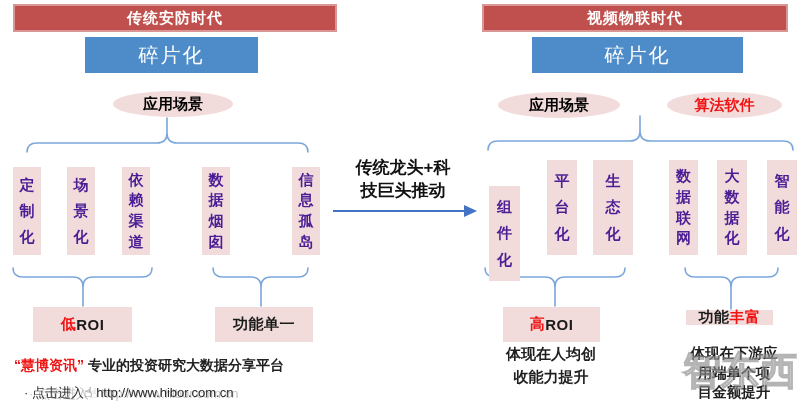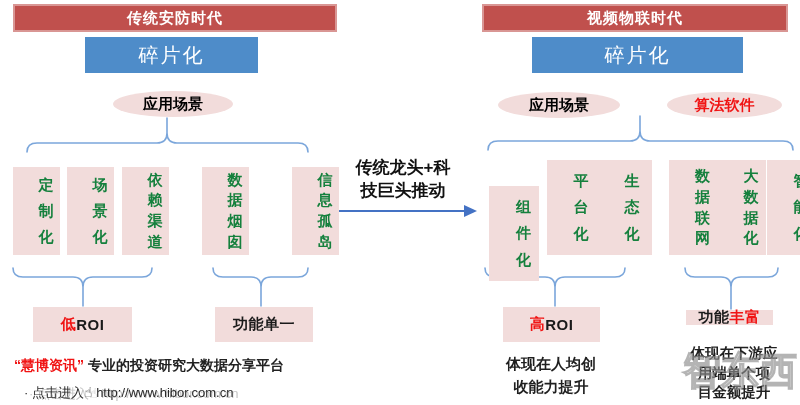--- a/index.html
+++ b/index.html
@@ -22,21 +22,21 @@
     display:flex;align-items:center;justify-content:center;box-sizing:border-box;
   }
   .oval{
     background:var(--pink);border-radius:50%;
     display:flex;align-items:center;justify-content:center;
     font-size:15px;font-weight:bold;color:#000000;
   }
   .oval.red{color:var(--accent-red);}
   .vbox{
     background:var(--pink);display:flex;align-items:center;justify-content:center;
-    font-weight:bold;color:#15803d;padding-left:19px;
+    font-weight:bold;color:#4c1d95;
   }
   .vbox span{display:block;width:1.08em;font-size:15px;text-align:center;word-break:break-all;}
   .vbox.v3 span{line-height:1.75;}
   .vbox.v4 span{line-height:1.38;}
   .result{
     background:var(--pink);display:flex;align-items:center;justify-content:center;
     font-size:15px;font-weight:bold;color:#1a1a1a;letter-spacing:.5px;
   }
   .result .hl{color:var(--accent-red);}
   .driver{
@@ -139,21 +139,21 @@
   <div class="abs result" style="left:215px;top:307px;width:98px;height:35px;">功能单一</div>
   <div class="abs result" style="left:503px;top:307px;width:97px;height:35px;">
     <span class="hl">高</span>
       <span>ROI</span>
   </div>
   <div class="abs result" style="left:686px;top:310px;width:87px;height:15px;">
     <span>功能</span>
       <span class="hl">丰富</span>
   </div>
 
-  <div class="abs note roi" style="left:478px;top:353px;width:146px;">体现在人均创
+  <div class="abs note roi" style="left:478px;top:343px;width:146px;">体现在人均创
 收能力提升</div>
   <div class="abs note func" style="left:670px;top:344px;width:128px;">体现在下游应
 用端单个项
 目金额提升</div>
 
   <div class="abs footer1" style="left:14px;top:357px;">
     <span class="brand">“慧博资讯”</span>
     <span>专业的投资研究大数据分享平台</span>
   </div>
   <div class="abs footer2" style="left:24px;top:384px;">

